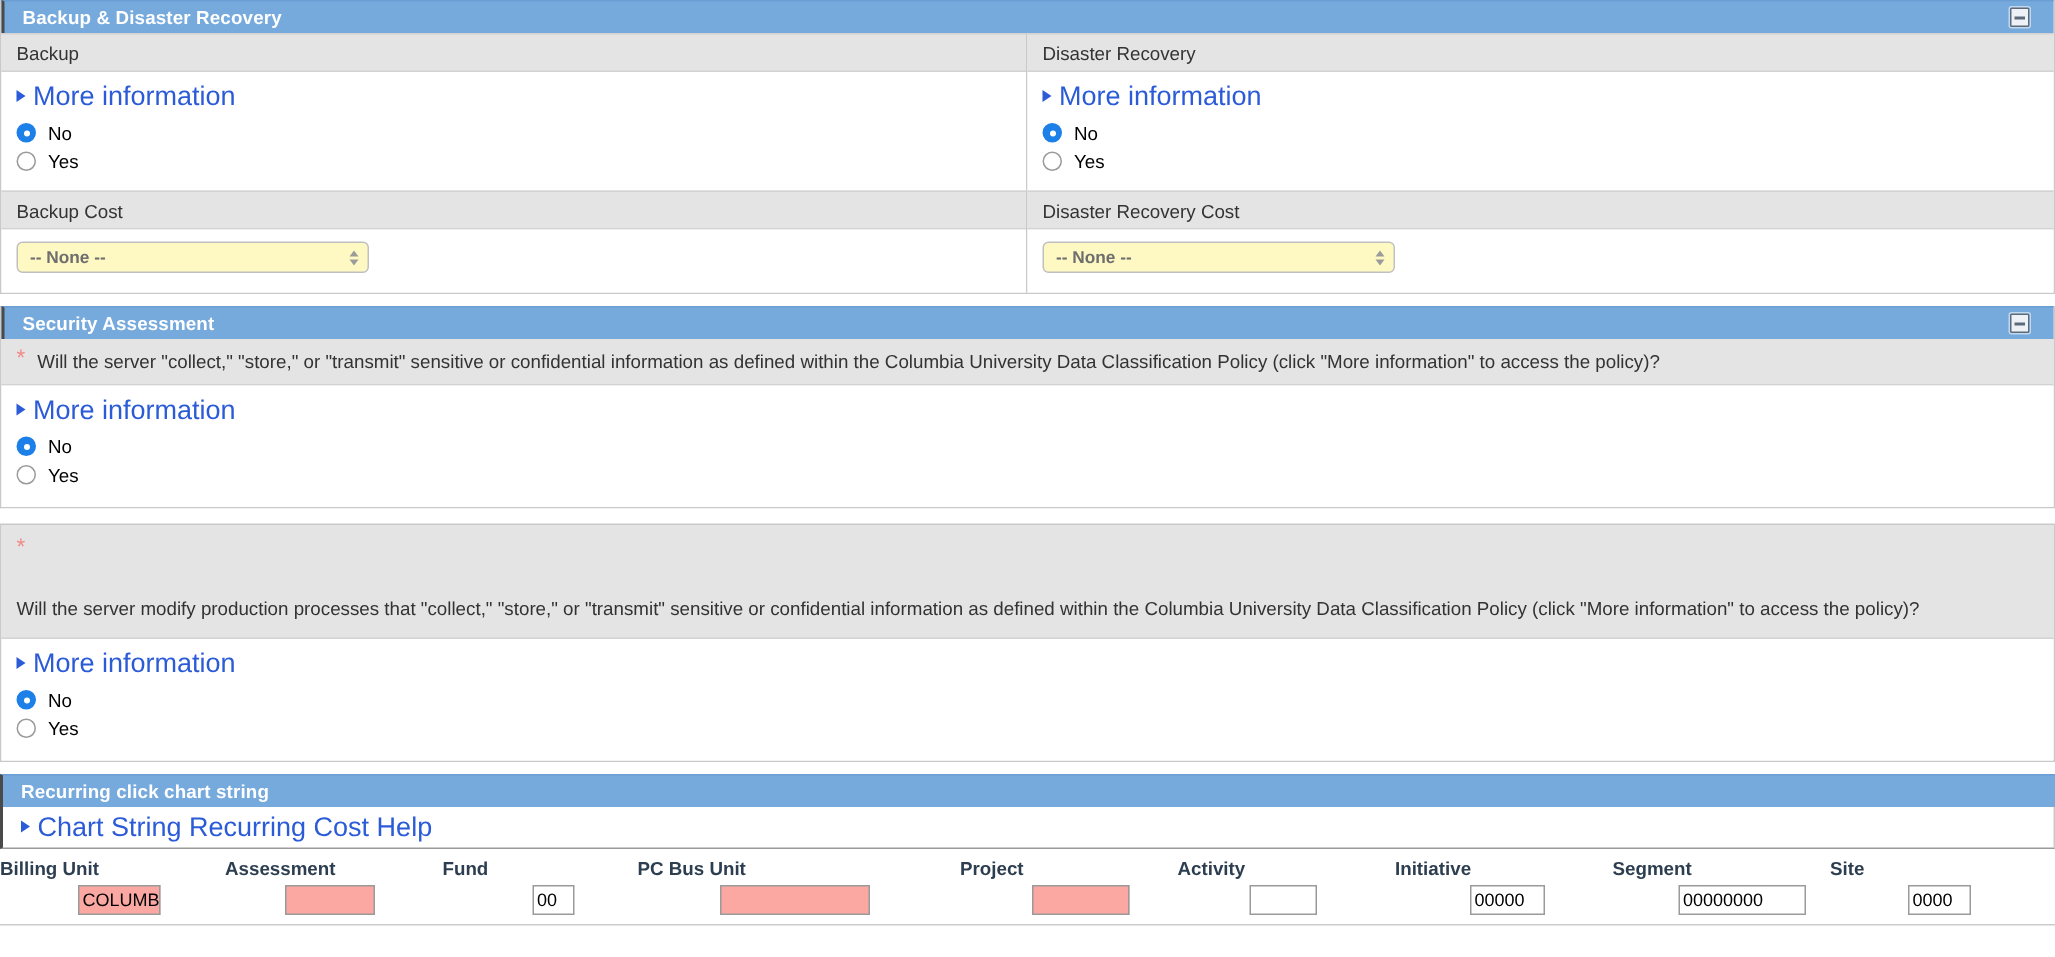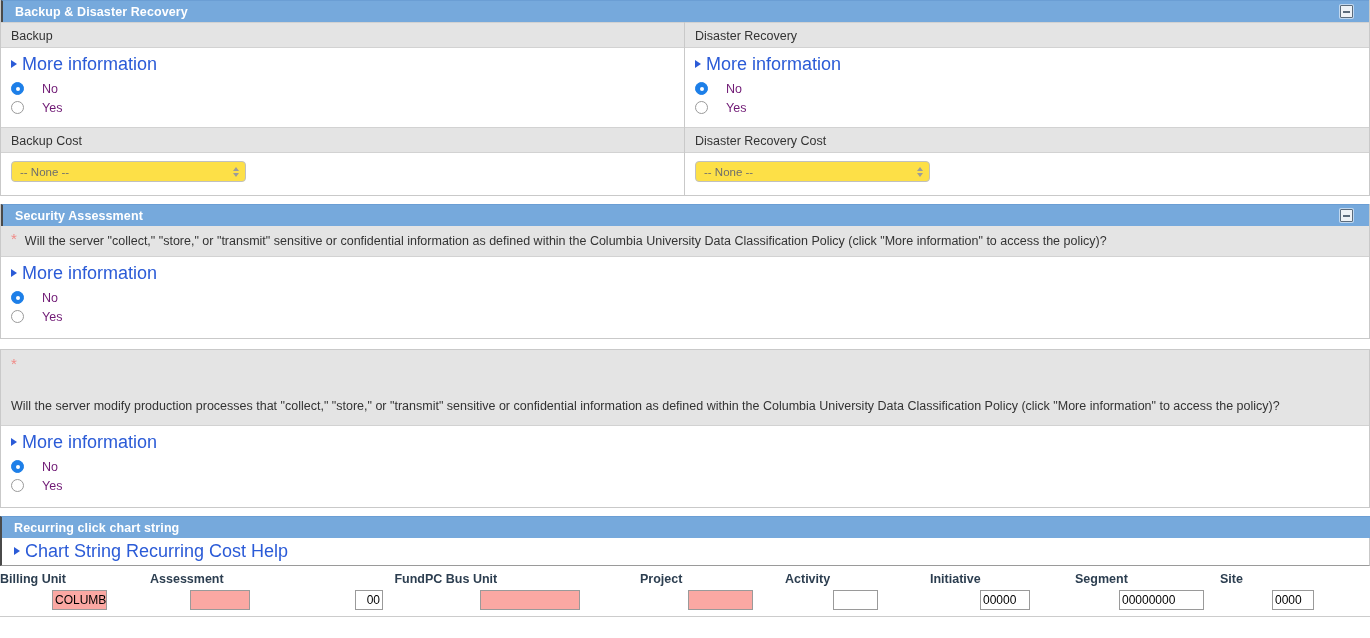--- a/index.html
+++ b/index.html
@@ -114,24 +114,24 @@
     border-bottom: 4px solid transparent;
     display: inline-block;
   }
   .more-info .lbl { text-decoration: none; }
 
   
   .radio-group { margin-top: 7px; }
   .radio-row {
     display: flex;
     align-items: center;
-    gap: 18px;
+    gap: 8px;
     height: 19px;
     font-size: 12.5px;
-    color: #701a75;
+    color: #000000;
   }
   .radio {
     width: 13px; height: 13px;
     border-radius: 50%;
     box-sizing: border-box;
     flex: 0 0 auto;
     cursor: pointer;
   }
   .radio.off {
     border: 1px solid #9a9a9a;
@@ -150,29 +150,30 @@
     border-radius: 50%;
     background: #ffffff;
   }
 
   
   .select {
     width: 235px;
     height: 21px;
     border: 1px solid #c0c0c0;
     border-radius: 4px;
-    background: #fde047;
+    background: #fef9c3;
     display: flex;
     align-items: center;
     justify-content: space-between;
     padding: 0 6px 0 8px;
     box-sizing: border-box;
     font-size: 11.5px;
     color: #6e6e6e;
     cursor: pointer;
+    font-weight: bold;
   }
   .stepper {
     display: flex;
     flex-direction: column;
     align-items: center;
     justify-content: center;
     gap: 2px;
     color: #8a8a8a;
   }
   .stepper .up, .stepper .dn {
@@ -405,21 +406,21 @@
 
     <div class="cs-grid" id="cs-grid">
         <div class="cs-cell" style="width: 150px;">
           <div class="cs-head">Billing Unit</div>
           <div class="cs-input req" style="width: 55px; margin-left: 52px;">COLUMBIA</div>
         </div>
         <div class="cs-cell" style="width: 145px;">
           <div class="cs-head">Assessment</div>
           <div class="cs-input req" style="width: 60px; margin-left: 40px;"></div>
         </div>
-        <div class="cs-cell" style="width: 130px; text-align: right;">
+        <div class="cs-cell" style="width: 130px;">
           <div class="cs-head">Fund</div>
           <div class="cs-input" style="width: 28px; margin-left: 60px;">00</div>
         </div>
         <div class="cs-cell" style="width: 215px;">
           <div class="cs-head">PC Bus Unit</div>
           <div class="cs-input req" style="width: 100px; margin-left: 55px;"></div>
         </div>
         <div class="cs-cell" style="width: 145px;">
           <div class="cs-head">Project</div>
           <div class="cs-input req" style="width: 65px; margin-left: 48px;"></div>

